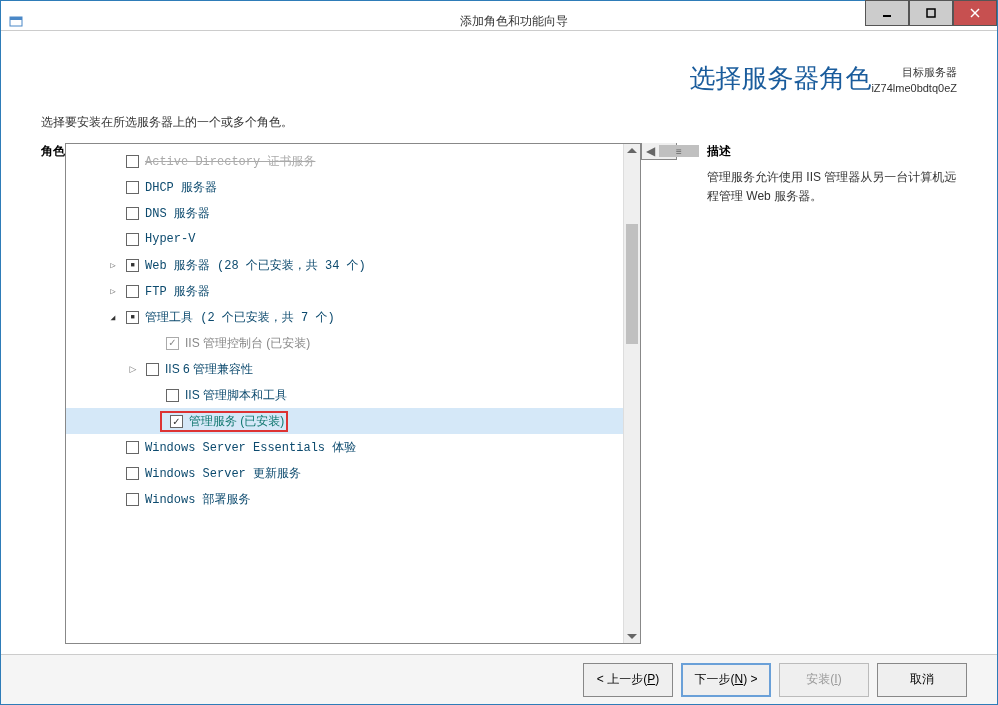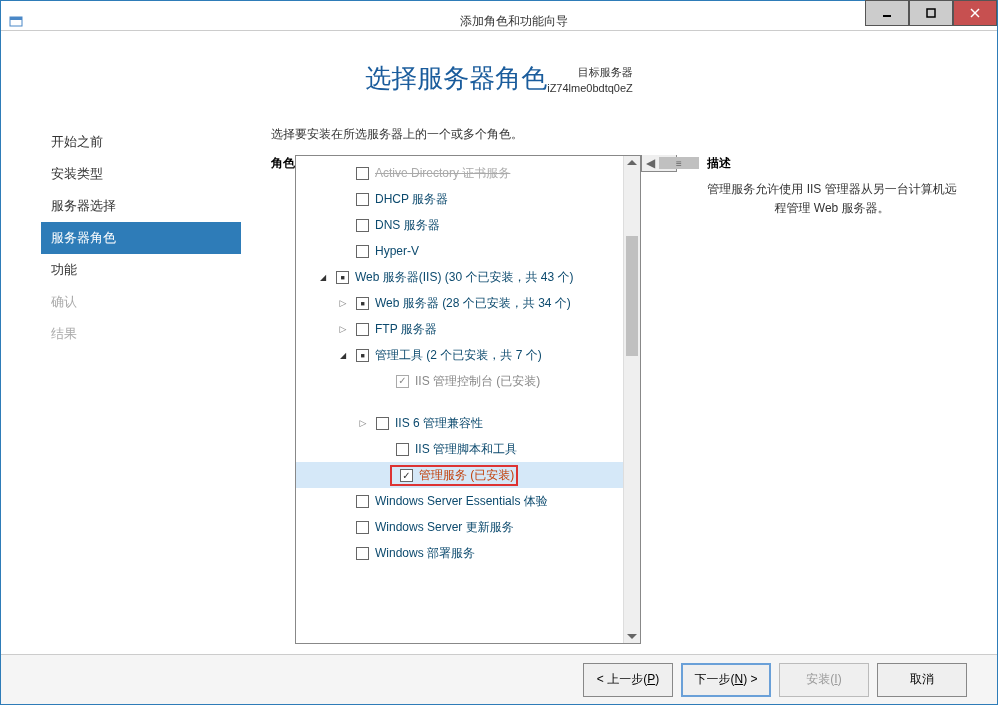--- a/index.html
+++ b/index.html
@@ -9,21 +9,21 @@
 
 .titlebar { height: 30px; background: #fff; border-bottom: 1px solid #ccc; display: flex; align-items: flex-end; }
 .titlebar-icon { width: 30px; display: flex; align-items: center; justify-content: center; }
 .title-text { flex: 1; text-align: center; color: #333; font-size: 12px; }
 .win-controls { display: flex; height: 100%; position: absolute; right: 0; top: -1px; }
 .win-btn { width: 44px; height: 26px; display: flex; align-items: center; justify-content: center; border: 1px solid #555; background: #ccc; }
 .win-close { background: #c75050; color: #fff; }
 
 .content { display: flex; height: calc(100% - 30px - 50px); padding: 30px 40px 10px 40px; flex-direction: column; }
 
-.header-row { display: flex; justify-content: center; align-items: flex-end; margin-bottom: 30px; }
+.header-row { display: flex; justify-content: flex-end; align-items: flex-end; margin-bottom: 18px; }
 .page-title { color: #1a5c9c; font-size: 26px; font-weight: 300; }
 .target-info { text-align: right; color: #333; font-size: 11px; line-height: 1.4; }
 
 .body-row { display: flex; flex: 1; gap: 30px; overflow: hidden; }
 
 .sidebar { width: 200px; }
 .sidebar-item { padding: 7px 10px; color: #333; cursor: pointer; font-size: 13px; }
 .sidebar-item.active { background: #2e7cb8; color: #fff; }
 .sidebar-item.disabled { color: #aaa; cursor: default; }
 
@@ -42,41 +42,41 @@
 .tree-scrollbar-v::after { bottom: 4px; border-top: 5px solid #666; }
 .scroll-thumb { position: absolute; left: 2px; right: 2px; top: 80px; height: 120px; background: #c0c0c0; }
 
 .hscroll { height: 17px; border: 1px solid #888; border-top: none; background: #efefef; display: flex; align-items: center; }
 .hscroll-btn { width: 17px; height: 100%; display:flex; align-items:center; justify-content:center; color:#666; }
 .hscroll-track { flex: 1; height: 100%; position: relative; }
 .hscroll-thumb { position: absolute; left: 0; top: 2px; bottom: 2px; width: 40px; background: #c0c0c0; display:flex; align-items:center; justify-content:center; color:#666; font-size:10px; }
 
 .tree-row { display: flex; align-items: center; height: 26px; padding-left: 10px; white-space: nowrap; }
 .tree-row.selected { background: #d5e8f8; }
-.tree-row.selected .node-label { color: #c2410c; }
+.tree-row.selected .node-label { color: #0f766e; }
 .chev { width: 14px; display: inline-flex; justify-content: center; color: #555; font-size: 10px; }
 .chev.open::before { content: "◢"; font-size: 8px; color: #333; }
 .chev.closed::before { content: "▷"; font-size: 9px; color: #777; }
 .checkbox { width: 13px; height: 13px; border: 1px solid #666; margin: 0 6px; display: inline-flex; align-items: center; justify-content: center; font-size: 10px; line-height: 1; background: #fff; }
 .checkbox.checked::before { content: "✓"; color: #333; }
 .checkbox.partial::before { content: "■"; color: #333; font-size: 7px; }
 .checkbox.checked-disabled { border-color: #aaa; }
 .checkbox.checked-disabled::before { content: "✓"; color: #888; }
 .node-label { color: #0c4a6e; font-size: 12px; }
 .node-label.disabled { color: #888; }
 .node-label.cut { color: #aaa; text-decoration: line-through; }
 
 .highlight-box { border: 2px solid #d33; display: inline-block; padding: 0 2px; }
 
 .indent-1 { padding-left: 20px; }
-.indent-2 { padding-left: 40px; }
-.indent-3 { padding-left: 60px; margin-top: 16px; }
+.indent-2 { padding-left: 40px; font-family: Liberation Mono, monospace; }
+.indent-3 { padding-left: 60px; }
 .indent-4 { padding-left: 80px; }
 
-.desc-text { color: #333; font-size: 12px; line-height: 1.6; text-align: center; }
+.desc-text { color: #333; font-size: 12px; line-height: 1.6; }
 
 .footer { position: absolute; bottom: 0; left: 0; right: 0; height: 50px; border-top: 1px solid #ccc; display: flex; justify-content: flex-end; align-items: center; gap: 8px; padding: 0 30px; background: #f5f5f5; }
 .btn { min-width: 90px; height: 34px; border: 1px solid #888; background: #efefef; font-size: 12px; cursor: pointer; }
 .btn.primary { border: 2px solid #6aa0d8; }
 .btn.disabled { color: #999; border-color: #bbb; cursor: default; }
 .underline { text-decoration: underline; }
 </style>
 </head>
 <body>
 
@@ -113,29 +113,20 @@
   <div class="content">
     <div class="header-row">
       <div class="page-title">选择服务器角色</div>
       <div class="target-info">
         <div>目标服务器</div>
         <div>iZ74lme0bdtq0eZ</div>
       </div>
     </div>
 
     <div class="body-row">
-      <div class="sidebar" id="sidebar">
-          <div class="sidebar-item">开始之前</div>
-          <div class="sidebar-item">安装类型</div>
-          <div class="sidebar-item">服务器选择</div>
-          <div class="sidebar-item active">服务器角色</div>
-          <div class="sidebar-item">功能</div>
-          <div class="sidebar-item disabled">确认</div>
-          <div class="sidebar-item disabled">结果</div>
-        </div>
 
       <div class="main">
         <div class="instruction">选择要安装在所选服务器上的一个或多个角色。</div>
         <div class="panels">
           <div class="roles-panel">
             <div class="panel-label">角色</div>
             <div class="tree-container">
               <div class="tree-viewport" id="tree">
                   <div class="tree-row indent-2">
                     <span class="chev"></span>
@@ -149,25 +140,20 @@
                   </div>
                   <div class="tree-row indent-2">
                     <span class="chev"></span>
                     <span class="checkbox "></span>
                     <span class="node-label">DNS 服务器</span>
                   </div>
                   <div class="tree-row indent-2">
                     <span class="chev"></span>
                     <span class="checkbox "></span>
                     <span class="node-label">Hyper-V</span>
-                  </div>
-                  <div class="tree-row indent-1">
-                    <span class="chev open"></span>
-                    <span class="checkbox partial"></span>
-                    <span class="node-label">Web 服务器(IIS) (30 个已安装，共 43 个)</span>
                   </div>
                   <div class="tree-row indent-2">
                     <span class="chev closed"></span>
                     <span class="checkbox partial"></span>
                     <span class="node-label">Web 服务器 (28 个已安装，共 34 个)</span>
                   </div>
                   <div class="tree-row indent-2">
                     <span class="chev closed"></span>
                     <span class="checkbox "></span>
                     <span class="node-label">FTP 服务器</span>

